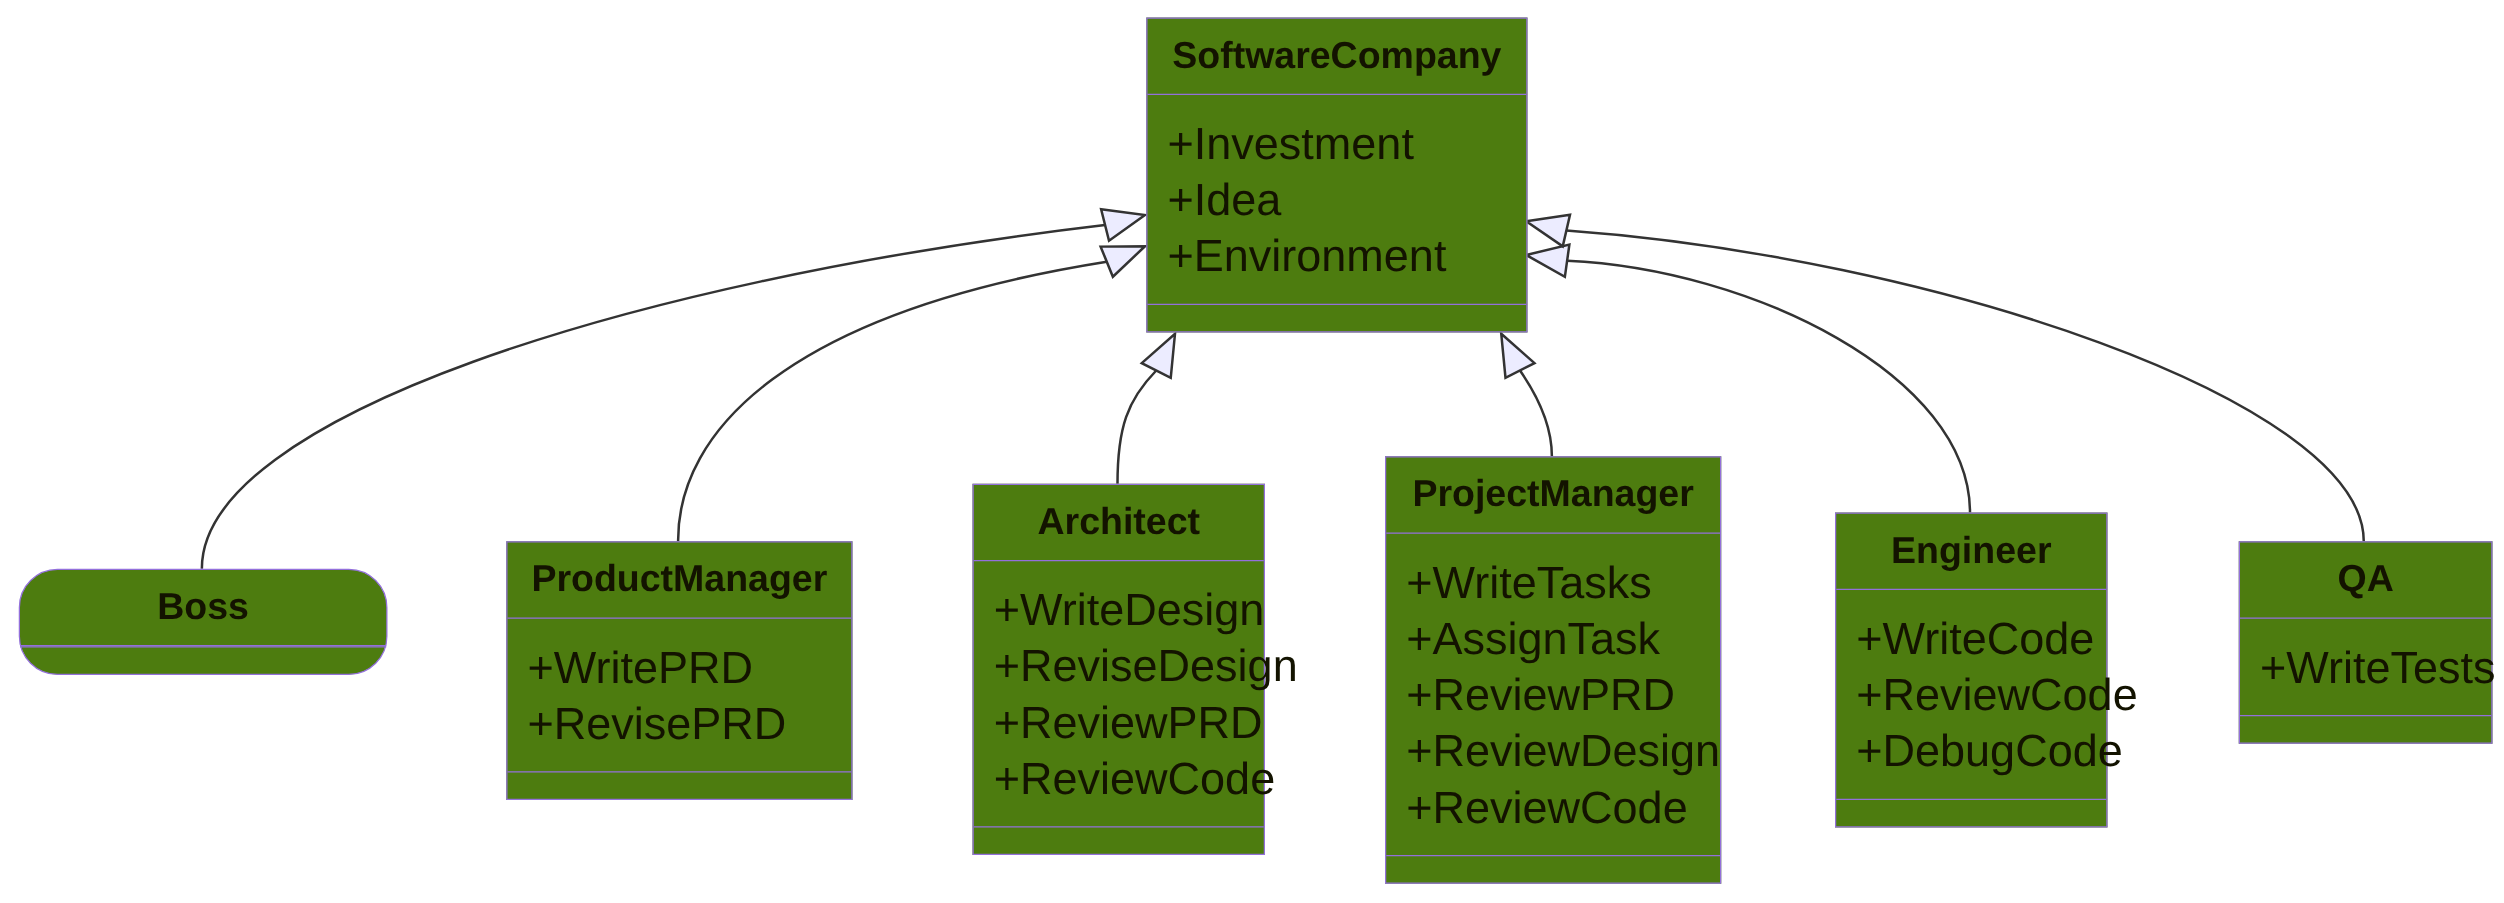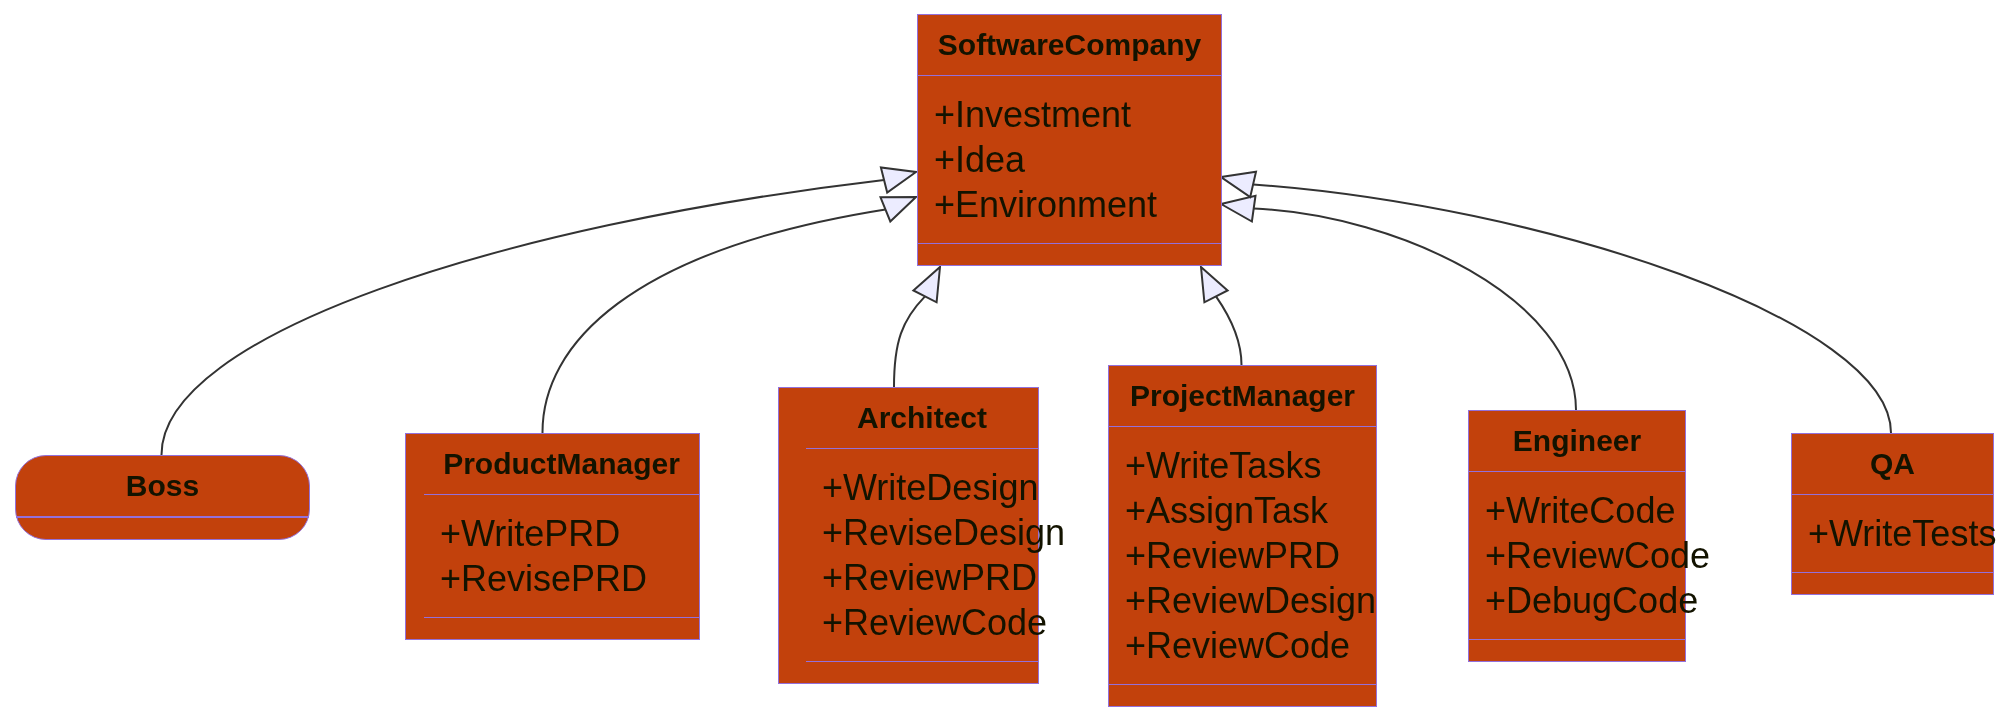--- a/index.html
+++ b/index.html
@@ -24,21 +24,21 @@
   }
   .arrowhead {
     fill: #ECECFF;
     stroke: #333333;
     stroke-width: 2;
     stroke-linejoin: miter;
   }
   .uml-class {
     position: absolute;
     box-sizing: content-box;
-    background: #c2410c;
+    background: #4d7c0f;
     border: 1px solid #9370DB;
   }
   .uml-title {
     height: 60px;
     border-bottom: 1px solid #9370DB;
     display: flex;
     align-items: center;
     justify-content: center;
     font-size: 30px;
     font-weight: bold;
@@ -93,30 +93,30 @@
       <div class="uml-member">+Environment</div>
     </div>
     <div class="uml-footer"></div>
   </div>
 
   <div class="uml-class" style="left:15px; top:455px; width:293px;border-radius:31px;">
     <div class="uml-title">Boss</div>
     <div class="uml-footer"></div>
   </div>
 
-  <div class="uml-class" style="left:405px; top:433px; width:275px;padding-left:18px;">
+  <div class="uml-class" style="left:405px; top:433px; width:275px;">
     <div class="uml-title">ProductManager</div>
     <div class="uml-members">
       <div class="uml-member">+WritePRD</div>
       <div class="uml-member">+RevisePRD</div>
     </div>
     <div class="uml-footer"></div>
   </div>
 
-  <div class="uml-class" style="left:778px; top:387px; width:232px;padding-left:27px;">
+  <div class="uml-class" style="left:778px; top:387px; width:232px;">
     <div class="uml-title">Architect</div>
     <div class="uml-members">
       <div class="uml-member">+WriteDesign</div>
       <div class="uml-member">+ReviseDesign</div>
       <div class="uml-member">+ReviewPRD</div>
       <div class="uml-member">+ReviewCode</div>
     </div>
     <div class="uml-footer"></div>
   </div>
 

